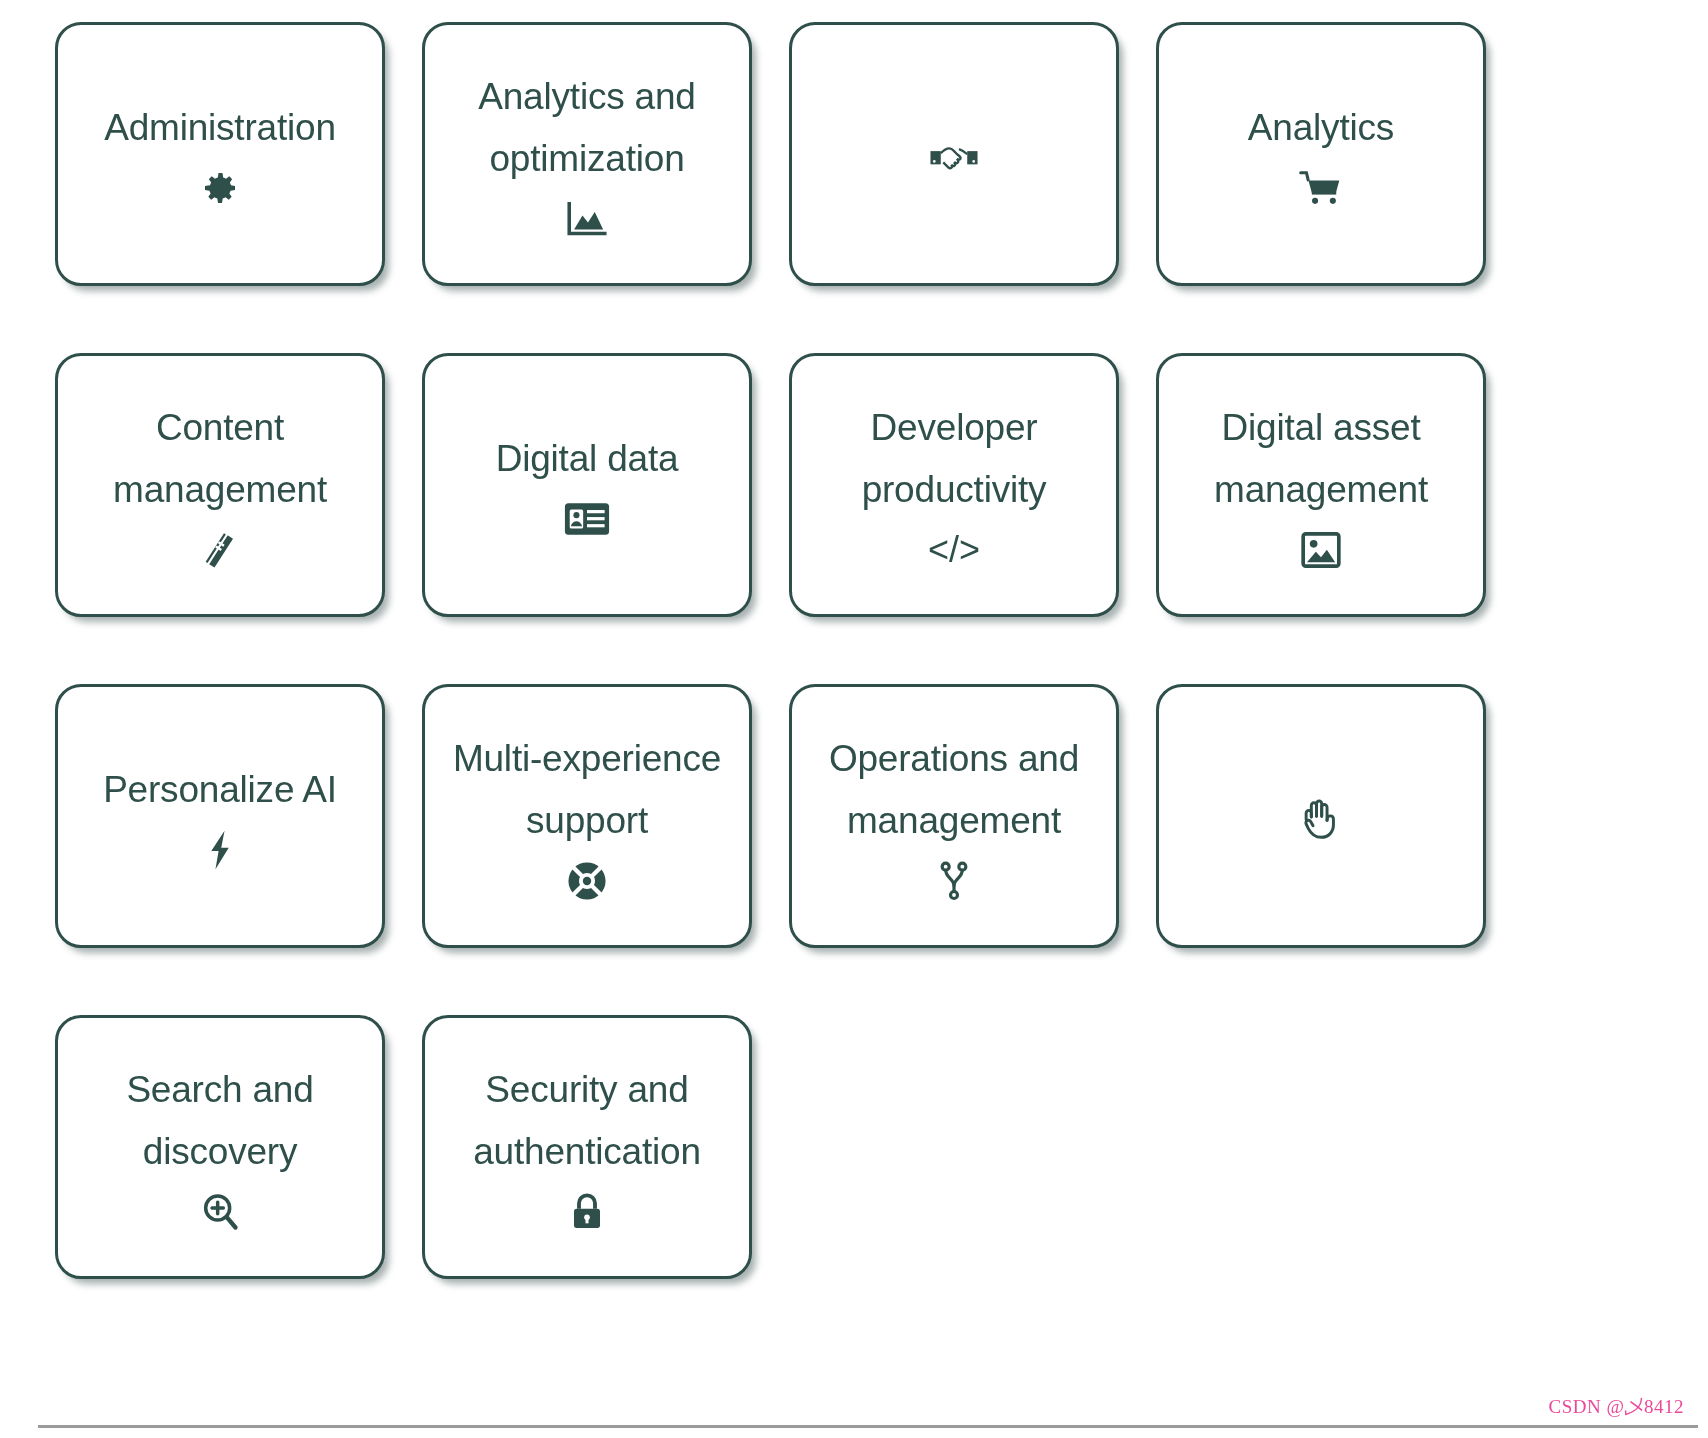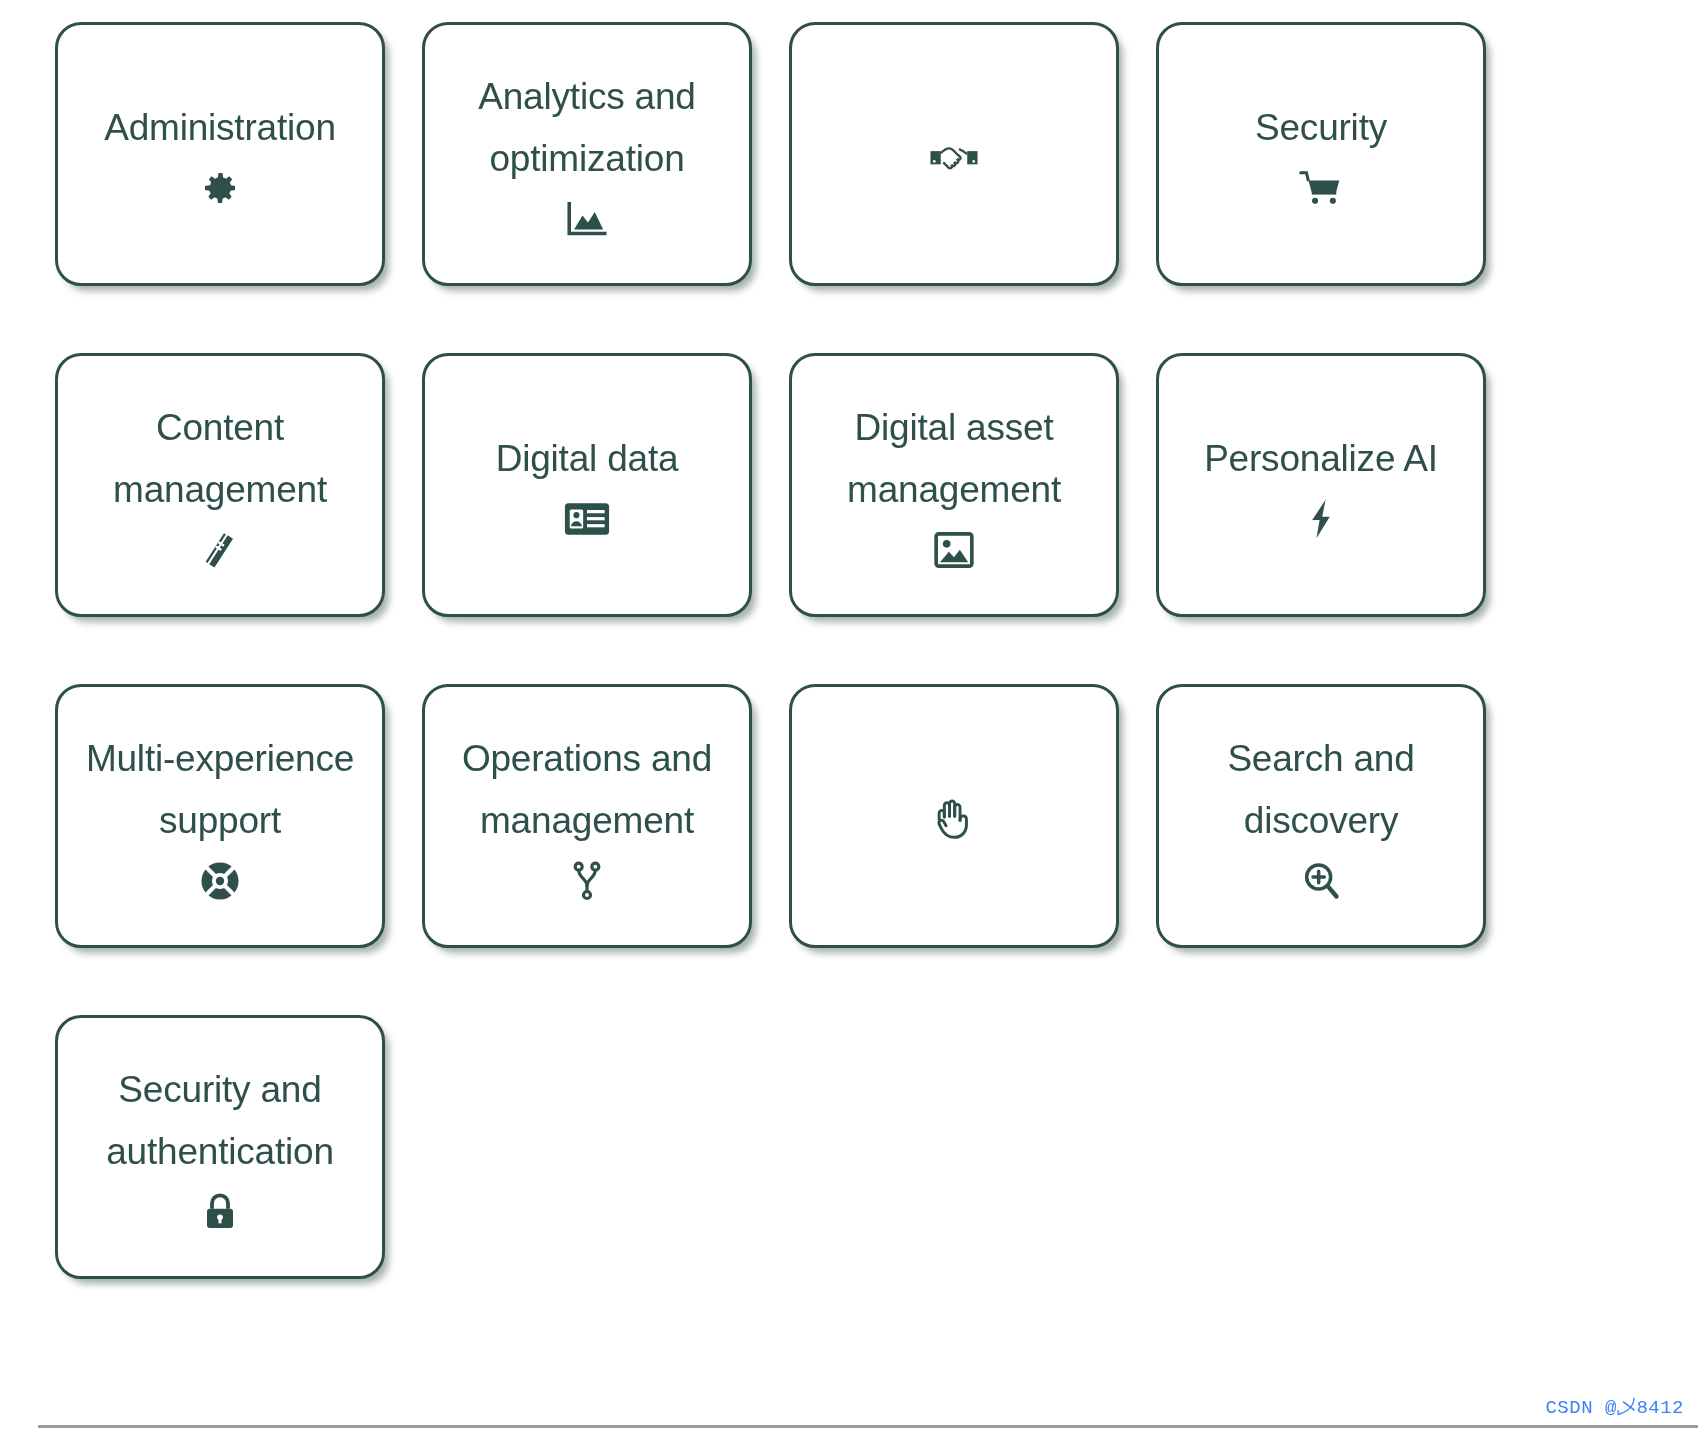--- a/index.html
+++ b/index.html
@@ -69,24 +69,24 @@
     left: 38px;
     top: 1425px;
     width: 1660px;
     height: 3px;
     background: #9b9b9b;
   }
   .watermark {
     position: absolute;
     right: 24px;
     top: 1394px;
-    color: #3b82f6;
+    color: #ec4899;
     font-size: 19px;
     letter-spacing: 0.5px;
-    font-family: Liberation Mono, monospace;
+    font-family: Liberation Serif, serif;
     white-space: nowrap;
   }
 </style>
 </head>
 <body>
 
 <div id="page">
 
   <div class="grid">
 
@@ -121,21 +121,21 @@
           <path d="M8 8.5c2-2.2 4.2-3.4 5.8-3.4 1.3 0 2.2.7 3 1.6 1 1.1 2.2 2.4 3.4 3.3 1 .8 1.6 1.5 1.1 2.3-.5.8-1.5.6-2.3 0"></path>
           <path d="M19 12.3c.8.8 1.2 1.8.5 2.5-.7.7-1.7.4-2.4-.3"></path>
           <path d="M17.1 14.5c.7.8 1 1.7.3 2.3-.7.6-1.6.3-2.3-.4"></path>
           <path d="M15.1 16.4c.6.7.8 1.5.1 2-.7.5-1.5.2-2.1-.4l-3.4-3.3"></path>
           <path d="M26 9c-2-1.6-4-2.8-5.6-3.4"></path>
         </svg>
       </div>
     </div>
 
     <div class="card">
-      <div class="card-label">Security</div>
+      <div class="card-label">Analytics</div>
       <div class="card-icon">
         <svg width="44" height="38" viewBox="0 0 26 22" fill="none">
           <path d="M1 2h3.4l1 4.2" stroke="#2F4F4A" stroke-width="1.8" stroke-linecap="round"></path>
           <path d="M5.6 6.5h18.2l-2 7.5H7.6z" fill="#2F4F4A"></path>
           <path d="M7.6 14h14.4" stroke="#2F4F4A" stroke-width="1.8"></path>
           <circle cx="9.5" cy="18.6" r="1.8" fill="#2F4F4A"></circle>
           <circle cx="20" cy="18.6" r="1.8" fill="#2F4F4A"></circle>
         </svg>
       </div>
     </div>
@@ -162,20 +162,27 @@
           <rect x="4.2" y="5" width="8.4" height="12" rx="1" fill="#ffffff"></rect>
           <circle cx="8.4" cy="8.6" r="1.9" fill="#2F4F4A"></circle>
           <path d="M4.9 15.6c.5-2.2 2-3.2 3.5-3.2s3 1 3.5 3.2z" fill="#2F4F4A"></path>
           <rect x="15" y="5.4" width="11" height="2" fill="#ffffff"></rect>
           <rect x="15" y="9.8" width="11" height="2" fill="#ffffff"></rect>
           <rect x="15" y="14.2" width="11" height="2" fill="#ffffff"></rect>
         </svg>
       </div>
     </div>
 
+    <div class="card">
+      <div class="card-label">Developer
+productivity</div>
+      <div class="card-icon">
+        <span class="icon-text">&lt;/&gt;</span>
+      </div>
+    </div>
 
     <div class="card">
       <div class="card-label">Digital asset
 management</div>
       <div class="card-icon">
         <svg width="40" height="38" viewBox="0 0 24 22" fill="none">
           <rect x="1.3" y="1.3" width="21.4" height="19.4" rx="1.6" fill="none" stroke="#2F4F4A" stroke-width="2.2"></rect>
           <circle cx="7.6" cy="7.3" r="2.3" fill="#2F4F4A"></circle>
           <path d="M3.6 18.4l5.3-6.4 3.1 3.4 3.5-4.6 5 7.6z" fill="#2F4F4A"></path>
         </svg>

